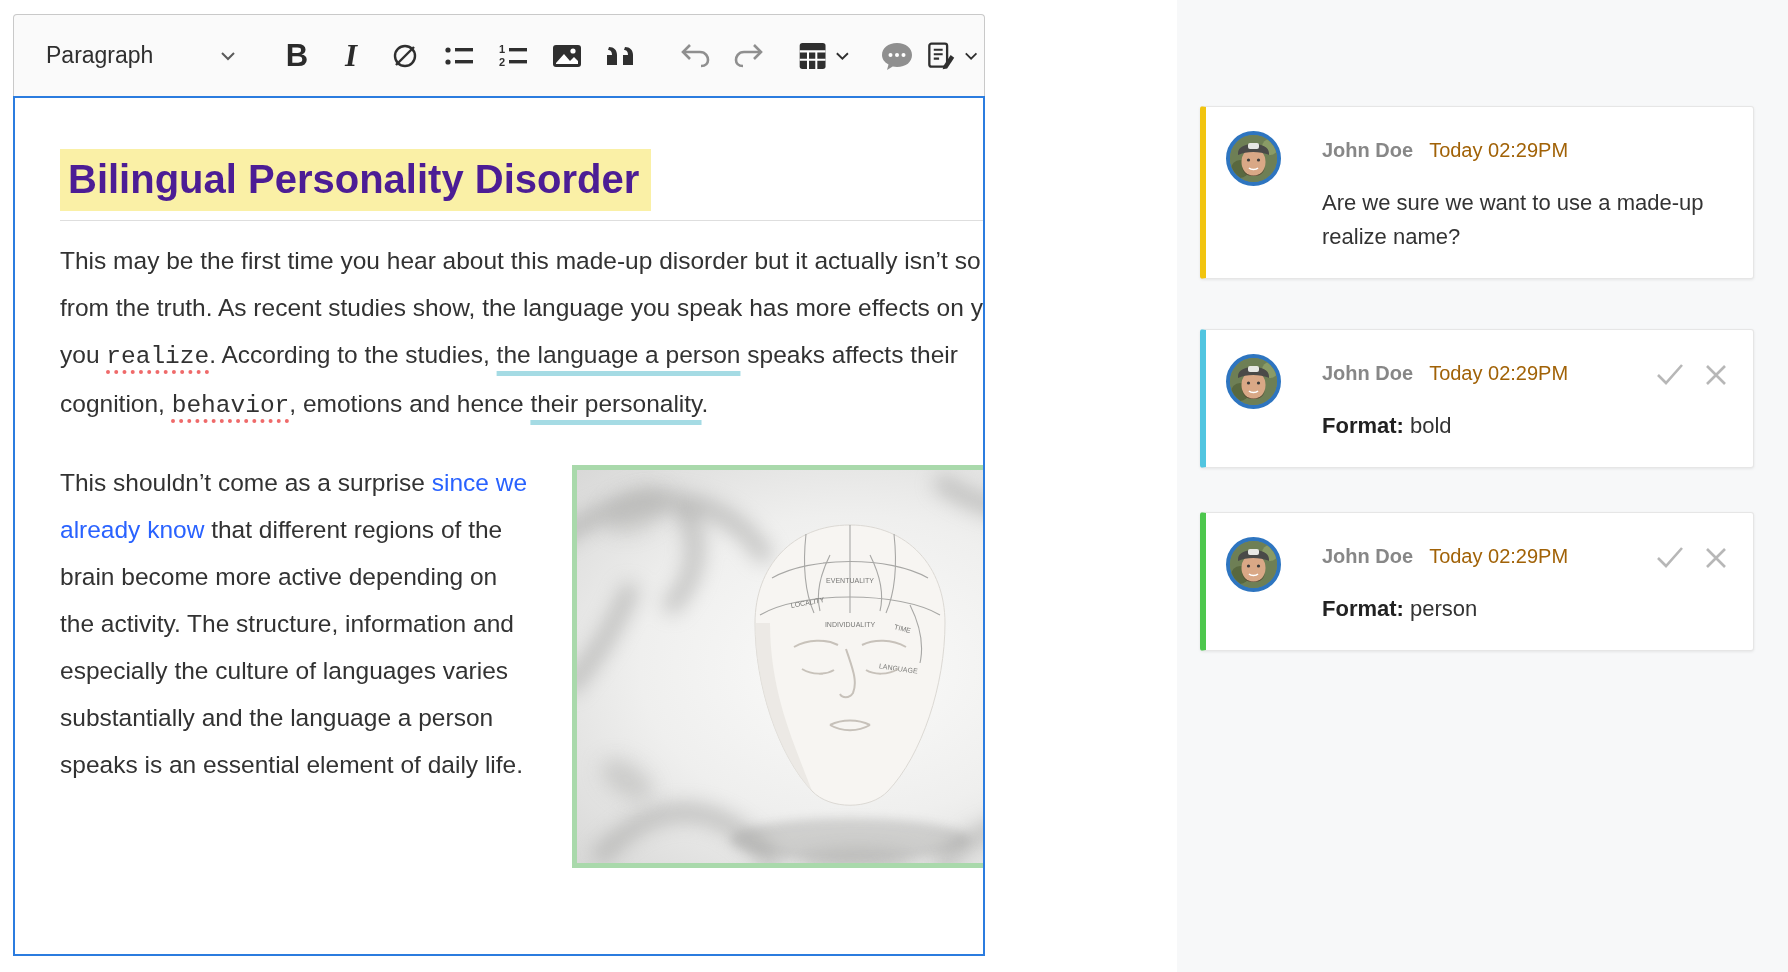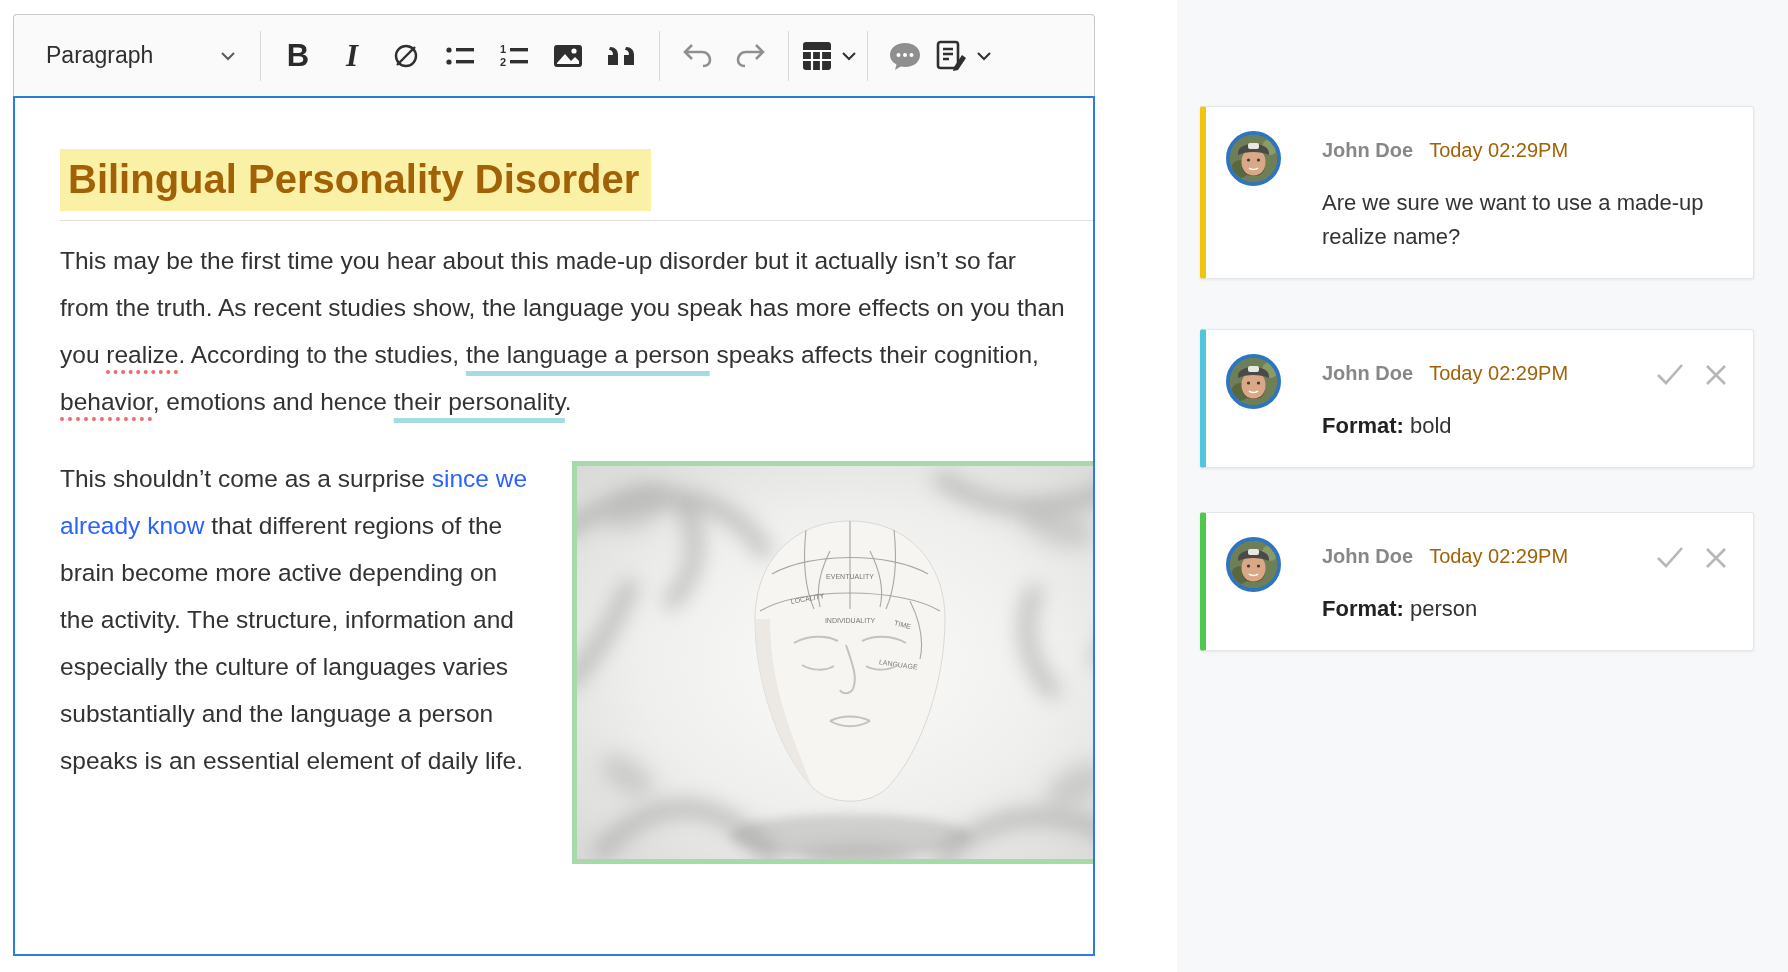--- a/index.html
+++ b/index.html
@@ -2,40 +2,40 @@
 <html><head>
 <meta charset="utf-8">
 <style>
   html,body{margin:0;padding:0;background:#fff;font-family:"Liberation Sans",sans-serif;}
   .page{position:relative;width:1788px;height:972px;overflow:hidden;background:#fff;}
 
   
   .comments-panel{position:absolute;left:1177px;top:0;width:611px;height:972px;background:#f7f8f9;}
 
   
-  .editor-shell{position:absolute;left:13px;top:14px;width:1082px;height:942px;display:flex;flex-direction:column;}
+  .editor-shell{position:absolute;left:13px;top:14px;width:972px;height:942px;display:flex;flex-direction:column;}
   .toolbar{height:82px;background:#fafafa;border:1px solid #c9c9c9;border-bottom:none;border-radius:4px 4px 0 0;
            display:flex;align-items:center;padding:0 10px 0 14px;box-sizing:border-box;}
   .tb-btn{display:flex;align-items:center;justify-content:center;height:58px;min-width:54px;border-radius:3px;cursor:pointer;}
   .tb-sep{width:1px;height:50px;background:#d8d8d8;margin:0 10px;}
   .para-btn{padding:0 14px 0 18px;gap:28px;min-width:190px;justify-content:space-between;}
   .para-label{font-size:23px;color:#2f2f2f;}
   .glyph-b{font-size:31px;font-weight:800;color:#2b2b2b;}
   .glyph-i{font-size:31px;font-style:italic;font-weight:600;font-family:"Liberation Serif",serif;color:#2b2b2b;}
   .chev{margin-left:6px;}
 
   
   .editable{flex:1;background:#fff;border:2px solid #2b7cdf;box-sizing:border-box;overflow:hidden;
             padding:56px 45px 0 45px;color:#2f2f2f;}
-  .doc-title{font-size:40px;font-weight:600;color:#a16207;margin:0 0 16px 0;line-height:1.25;}
+  .doc-title{font-size:40px;font-weight:600;color:#4c1d95;margin:0 0 16px 0;line-height:1.25;}
   .hl-yellow{background:#faf0a6;padding:8px 12px 10px 8px;box-decoration-break:clone;}
   .title-rule{border:none;border-top:1px solid #dedede;margin:0 0 16px 0;width:1069px;}
   .para{font-size:24.5px;line-height:47px;color:#323232;margin:0 0 30px 0;width:1005px;}
   .para2{width:1069px;}
-  .spell-err{text-decoration:underline dotted 3.5px #ef6a6a;text-underline-offset:7px;}
+  .spell-err{text-decoration:underline dotted 3.5px #ef6a6a;text-underline-offset:7px;font-family:Liberation Mono, monospace;}
   .comment-mark{text-decoration:underline solid 5px #a5dbe4;text-underline-offset:8px;}
   .doc-link{color:#2962ff;}
   .bold-sugg{font-weight:400;}
   .figure{float:right;width:557px;height:403px;border:5px solid #a9d9ab;box-sizing:border-box;
           margin:6px 0 22px 40px;background:#eee;}
   .figure svg{display:block;}
 
   
   .card{position:relative;margin-left:23px;width:554px;box-sizing:border-box;background:#fff;
         border:1px solid #e6e6e6;border-radius:3px;box-shadow:0 1px 3px rgba(0,0,0,.08);

